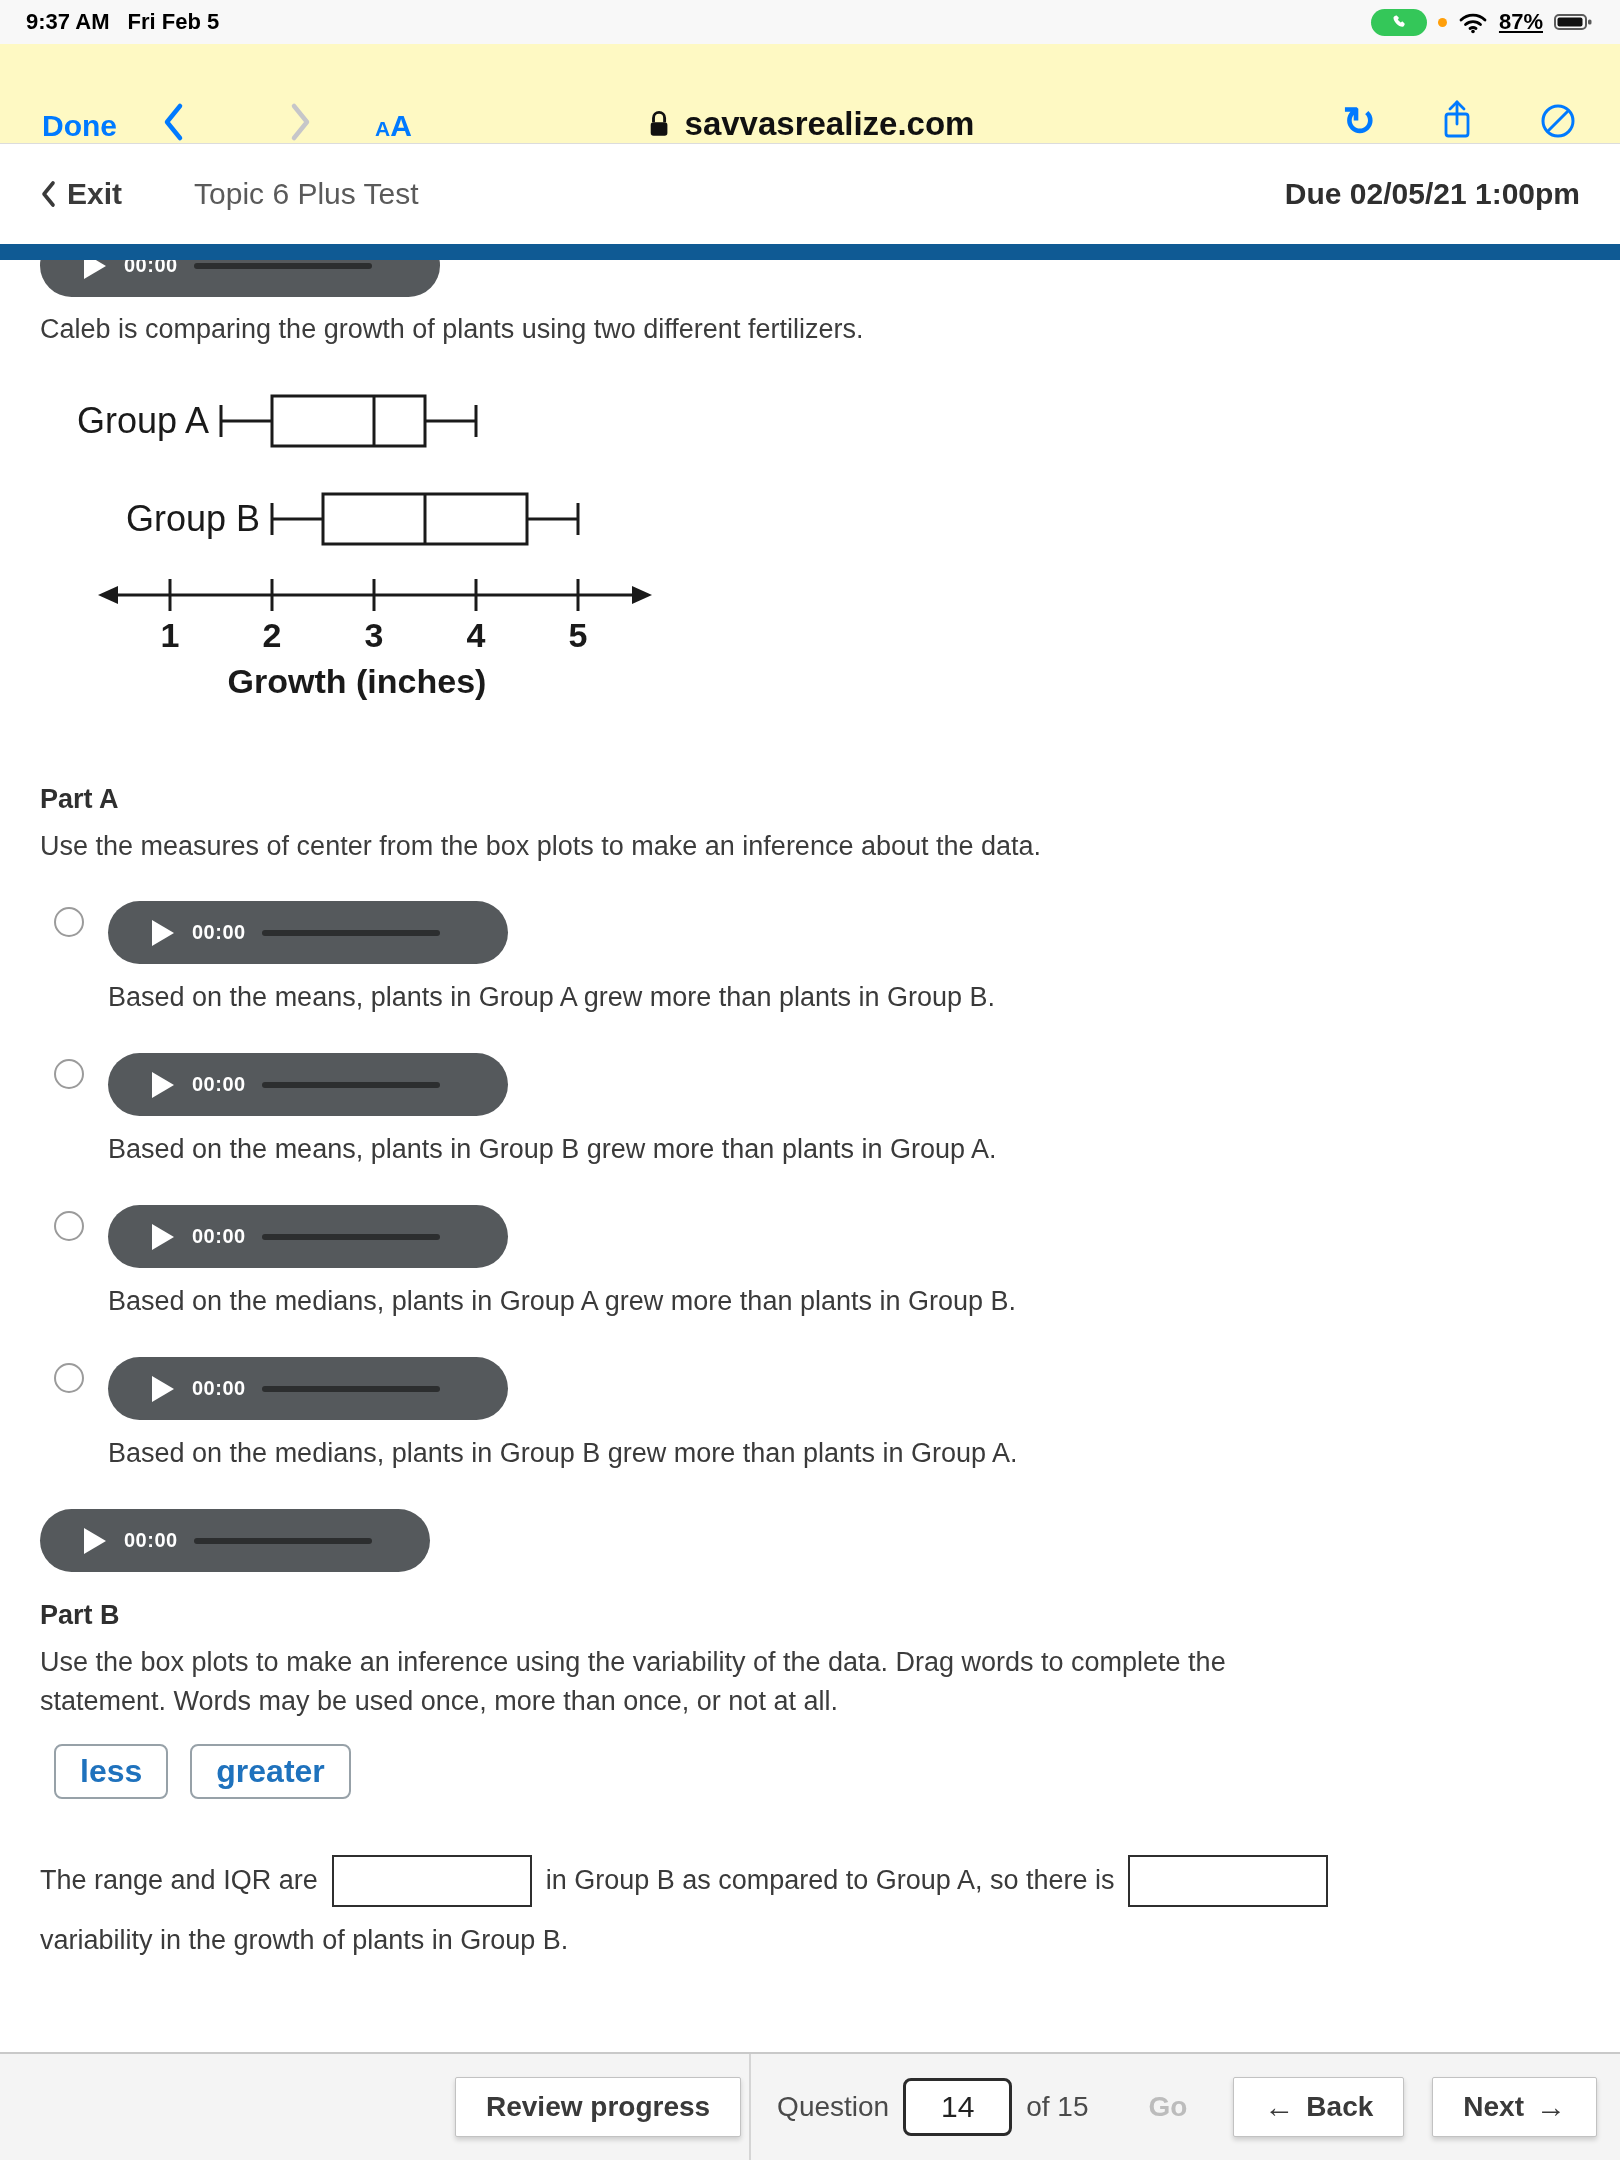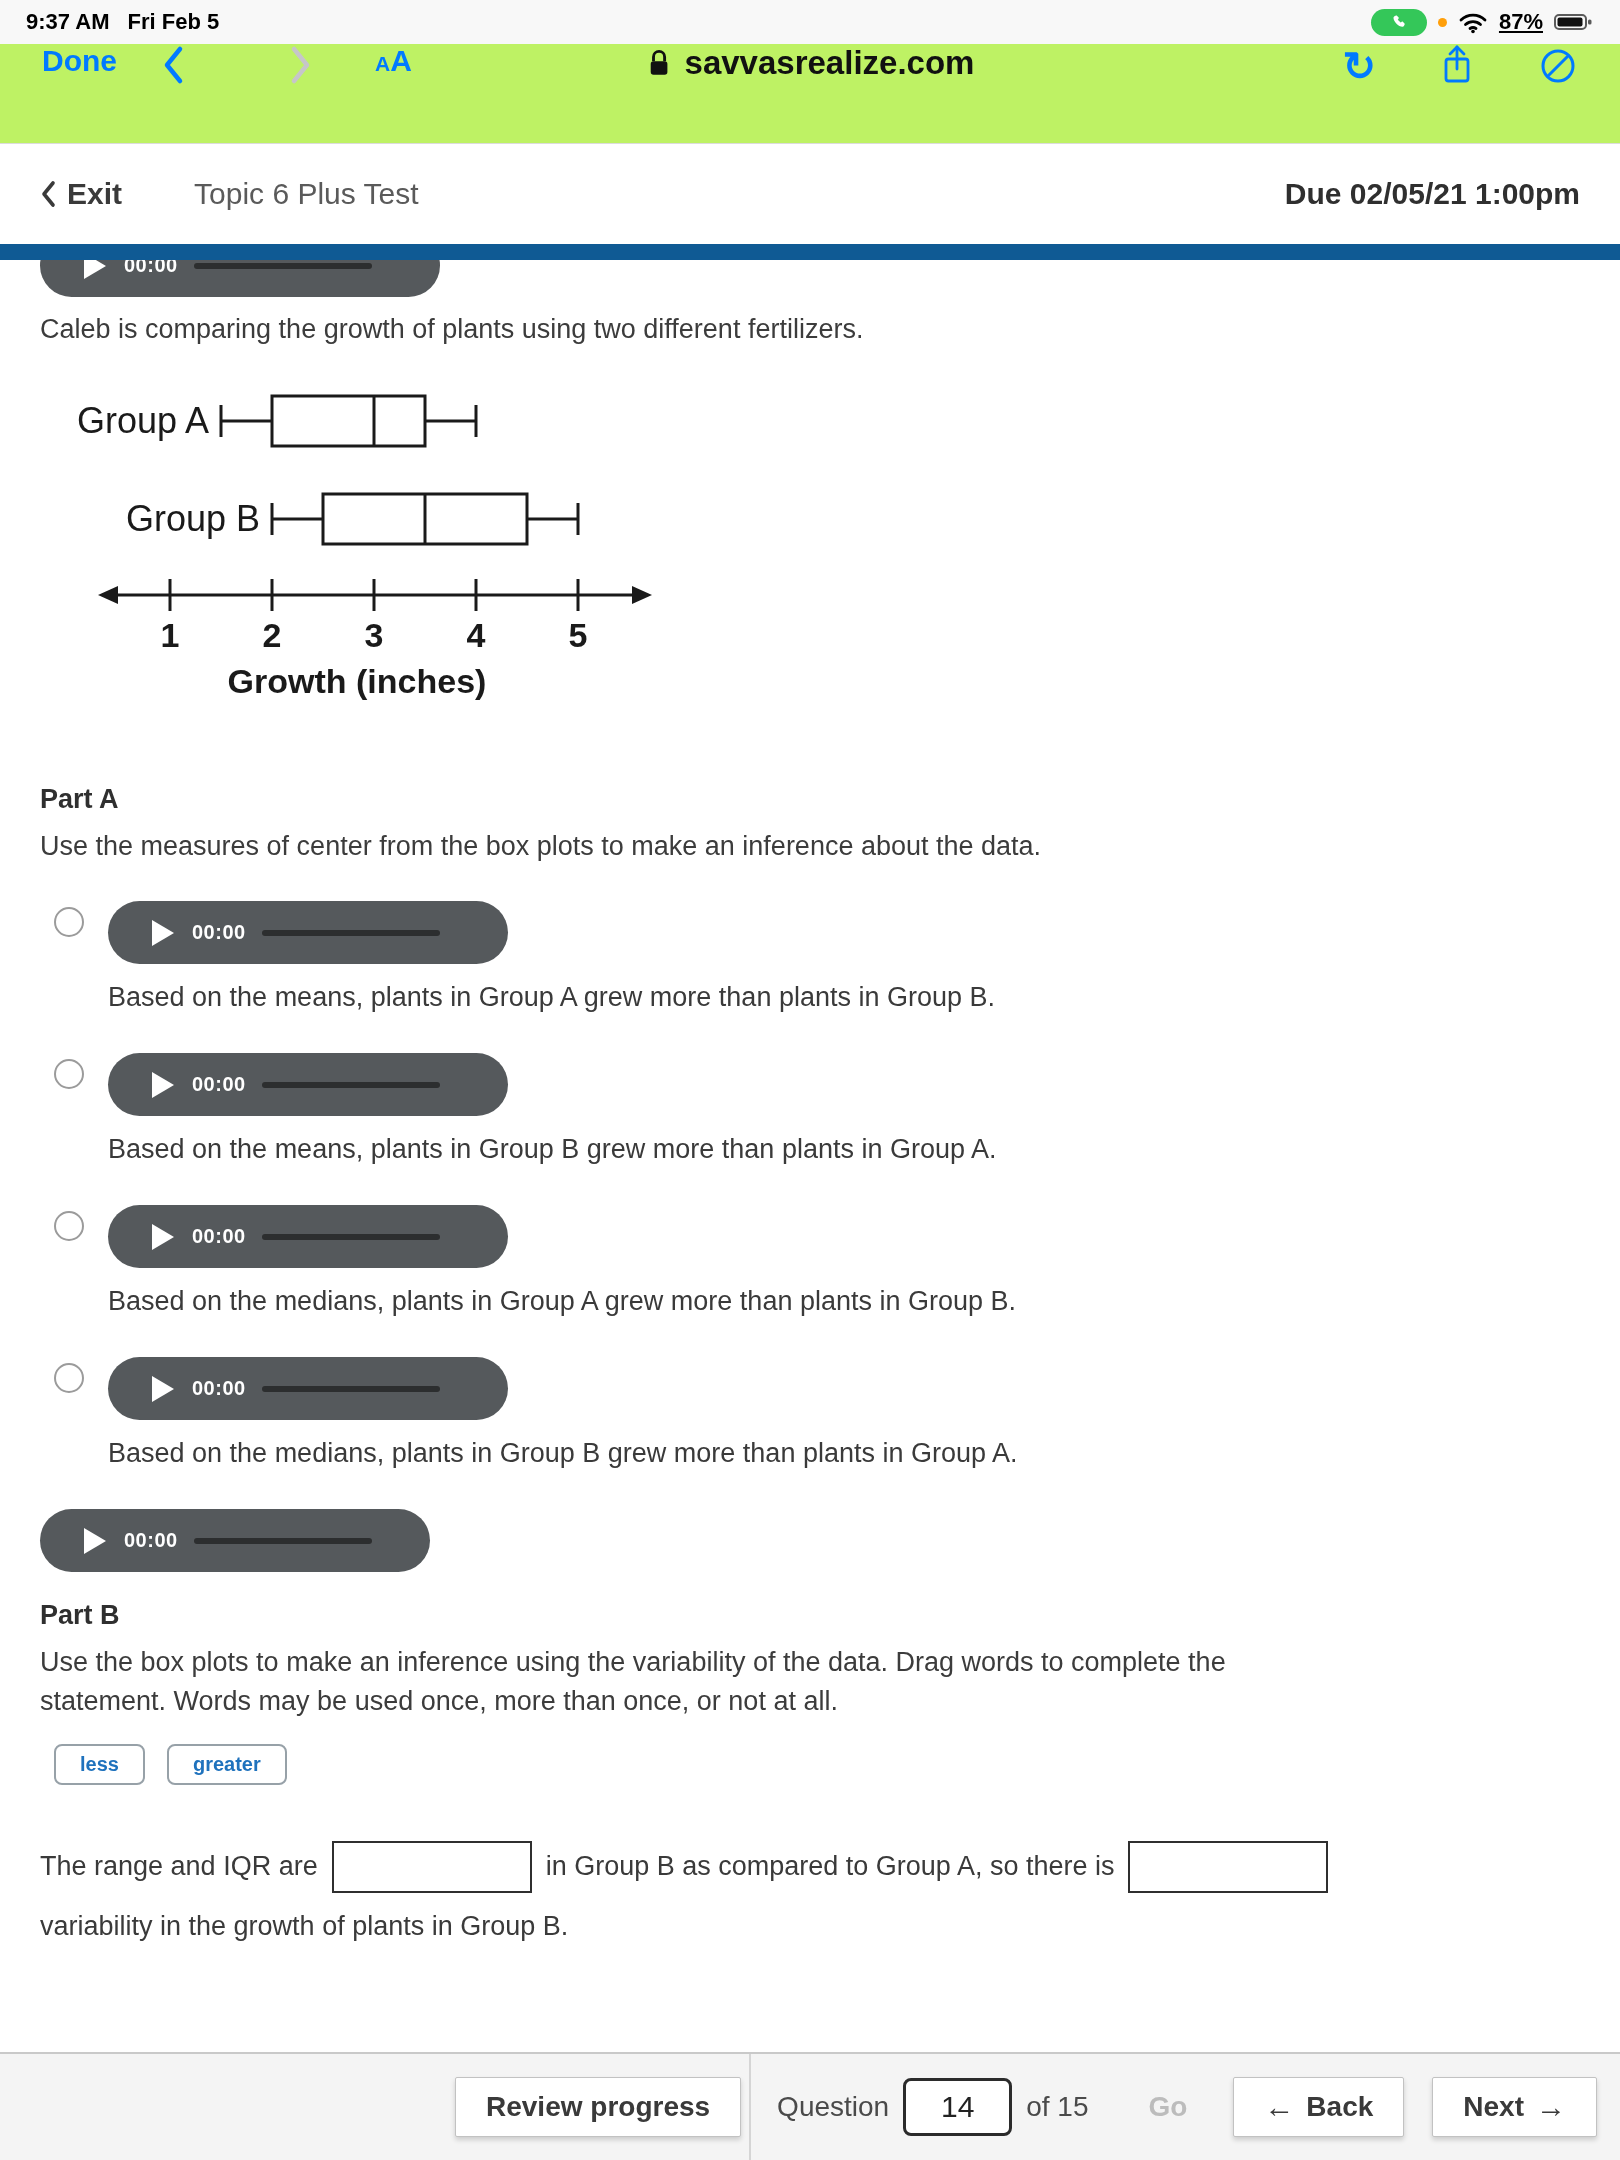--- a/index.html
+++ b/index.html
@@ -13,22 +13,22 @@
   .sb-left { display:flex; align-items:baseline; gap:18px; font-size:22px; color:#000; }
   .sb-time { font-weight:700; }
   .sb-date { font-weight:600; }
   .sb-right { display:flex; align-items:center; gap:11px;text-decoration:underline; }
   .phone-pill { width:56px; height:27px; border-radius:14px; background:#34c759;
     display:flex; align-items:center; justify-content:center; }
   .orange-dot { width:9px; height:9px; border-radius:50%; background:#ff9f0a; }
   .sb-batt-txt { font-size:22px; font-weight:600; color:#000; }
 
   
-  .toolbar { height:100px; background:#bef264; border-bottom:1px solid #dcdcdc;
-    display:flex; align-items:flex-start; position:relative; padding:0 42px; }
+  .toolbar { height:100px; background:#fef9c3; border-bottom:1px solid #dcdcdc;
+    display:flex; align-items:flex-end; position:relative; padding:0 42px; }
   .done { color:#007aff; font-size:30px; font-weight:700; }
   .nav-back { margin-left:44px; }
   .nav-fwd { margin-left:100px; }
   .aa { margin-left:62px; color:#007aff; font-weight:600; display:flex; align-items:baseline; }
   .aa .small { font-size:21px; }
   .aa .big { font-size:30px; }
   .url-box { position:absolute; left:50%; transform:translateX(-50%);
     display:flex; align-items:center; gap:12px; }
   .url-text { font-size:33px; font-weight:700; color:#111; }
   .tb-right { margin-left:auto; display:flex; align-items:center; gap:64px; }
@@ -60,21 +60,21 @@
   .audio-pill { width:400px; height:63px; border-radius:32px; background:#55595c;
     display:flex; align-items:center; padding-left:44px; }
   .play { width:0; height:0; border-left:22px solid #fff;
     border-top:13px solid transparent; border-bottom:13px solid transparent; flex:none; }
   .time { color:#fff; font-weight:700; font-size:20px; margin-left:18px; letter-spacing:.5px; }
   .track { width:178px; height:6px; background:#2c2e2f; border-radius:3px; margin-left:16px; }
   .opt-text { margin-top:18px; font-size:27px; color:#3a3a3a; }
 
   .chips { margin-top:24px; margin-left:14px; display:flex; gap:22px; }
   .chip { border:2px solid #97a1a8; border-radius:8px; background:#fff; color:#1f72bd;
-    font-weight:700; font-size:20px; padding:7px 24px; }
+    font-weight:700; font-size:32px; padding:7px 24px; }
 
   .statement { margin-top:56px; display:flex; align-items:center; font-size:27px; color:#3a3a3a;text-align:center; }
   .blank { width:200px; height:52px; border:2px solid #2f2f2f; background:#fff; margin:0 14px; flex:none; }
   .statement-line2 { margin-top:18px; font-size:27px; color:#3a3a3a; }
 
   
   .footer { position:absolute; left:0; right:0; bottom:0; height:108px; background:#f4f4f4;
     border-top:2px solid #c9c9c9; display:flex; align-items:center; padding-left:455px; }
   .btn { background:#fff; border:1px solid #c2c2c2; box-shadow:0 3px 5px rgba(0,0,0,.16);
     border-radius:2px; height:60px; display:flex; align-items:center; padding:0 30px;

